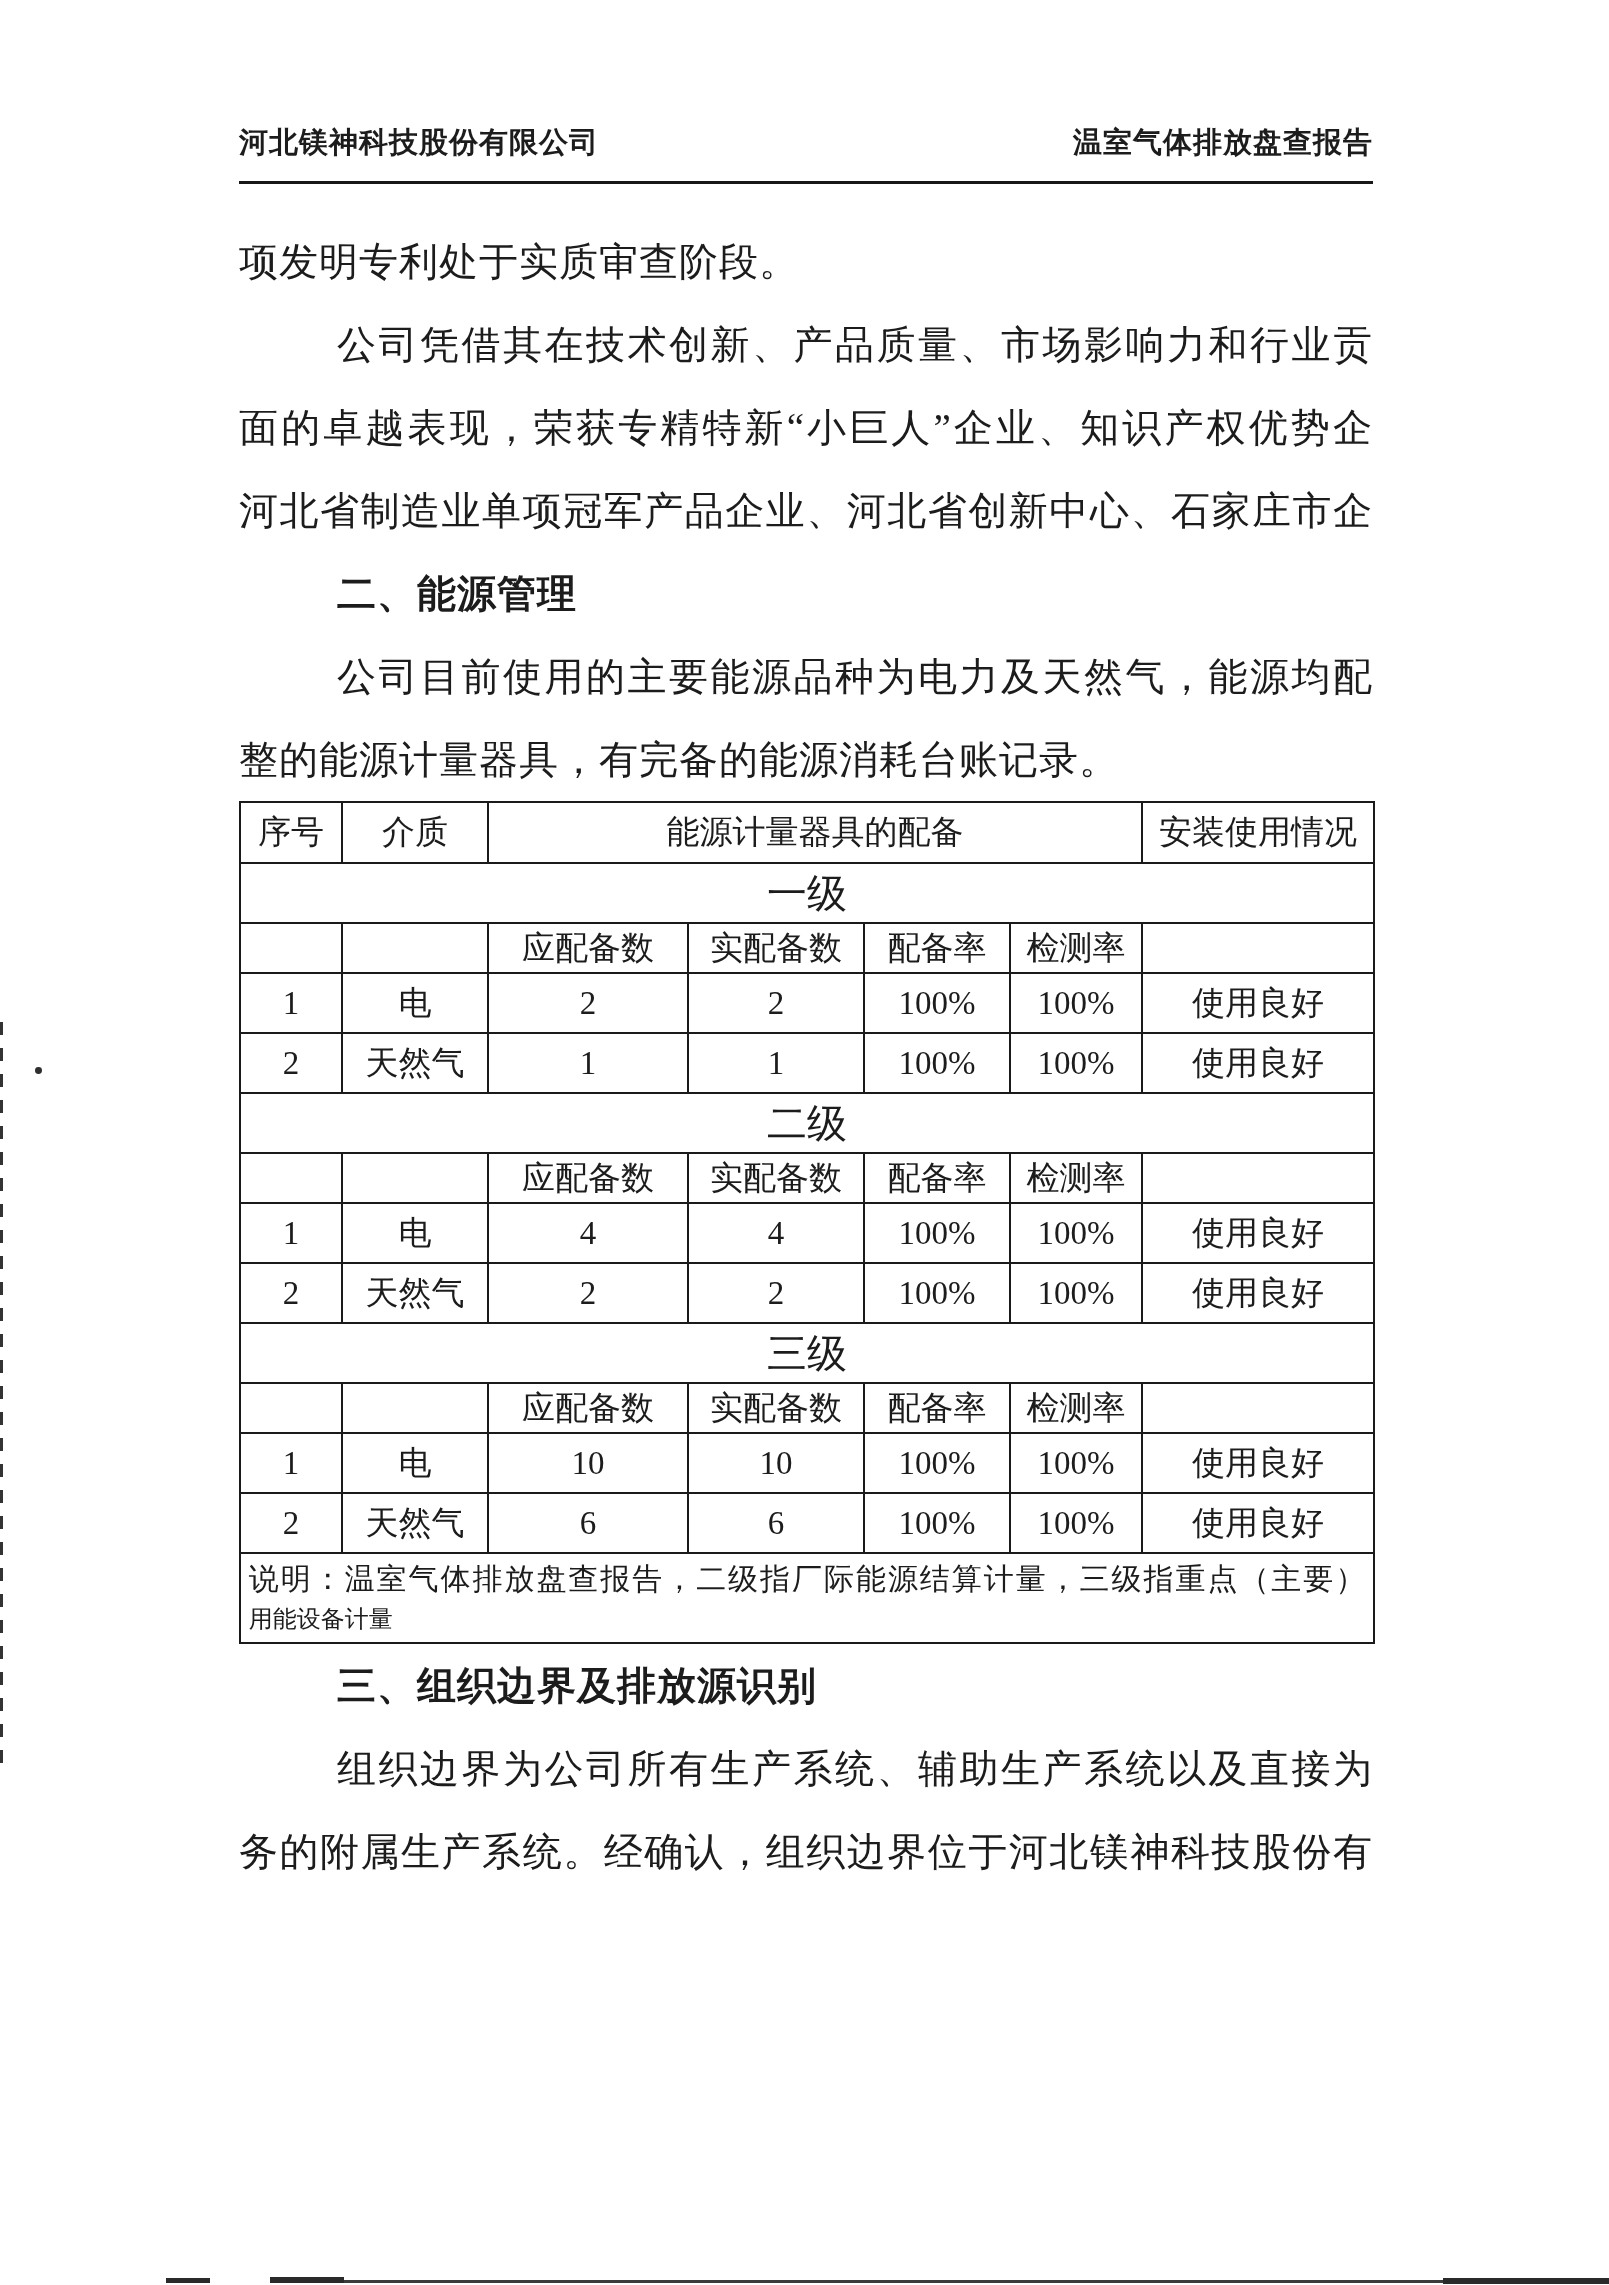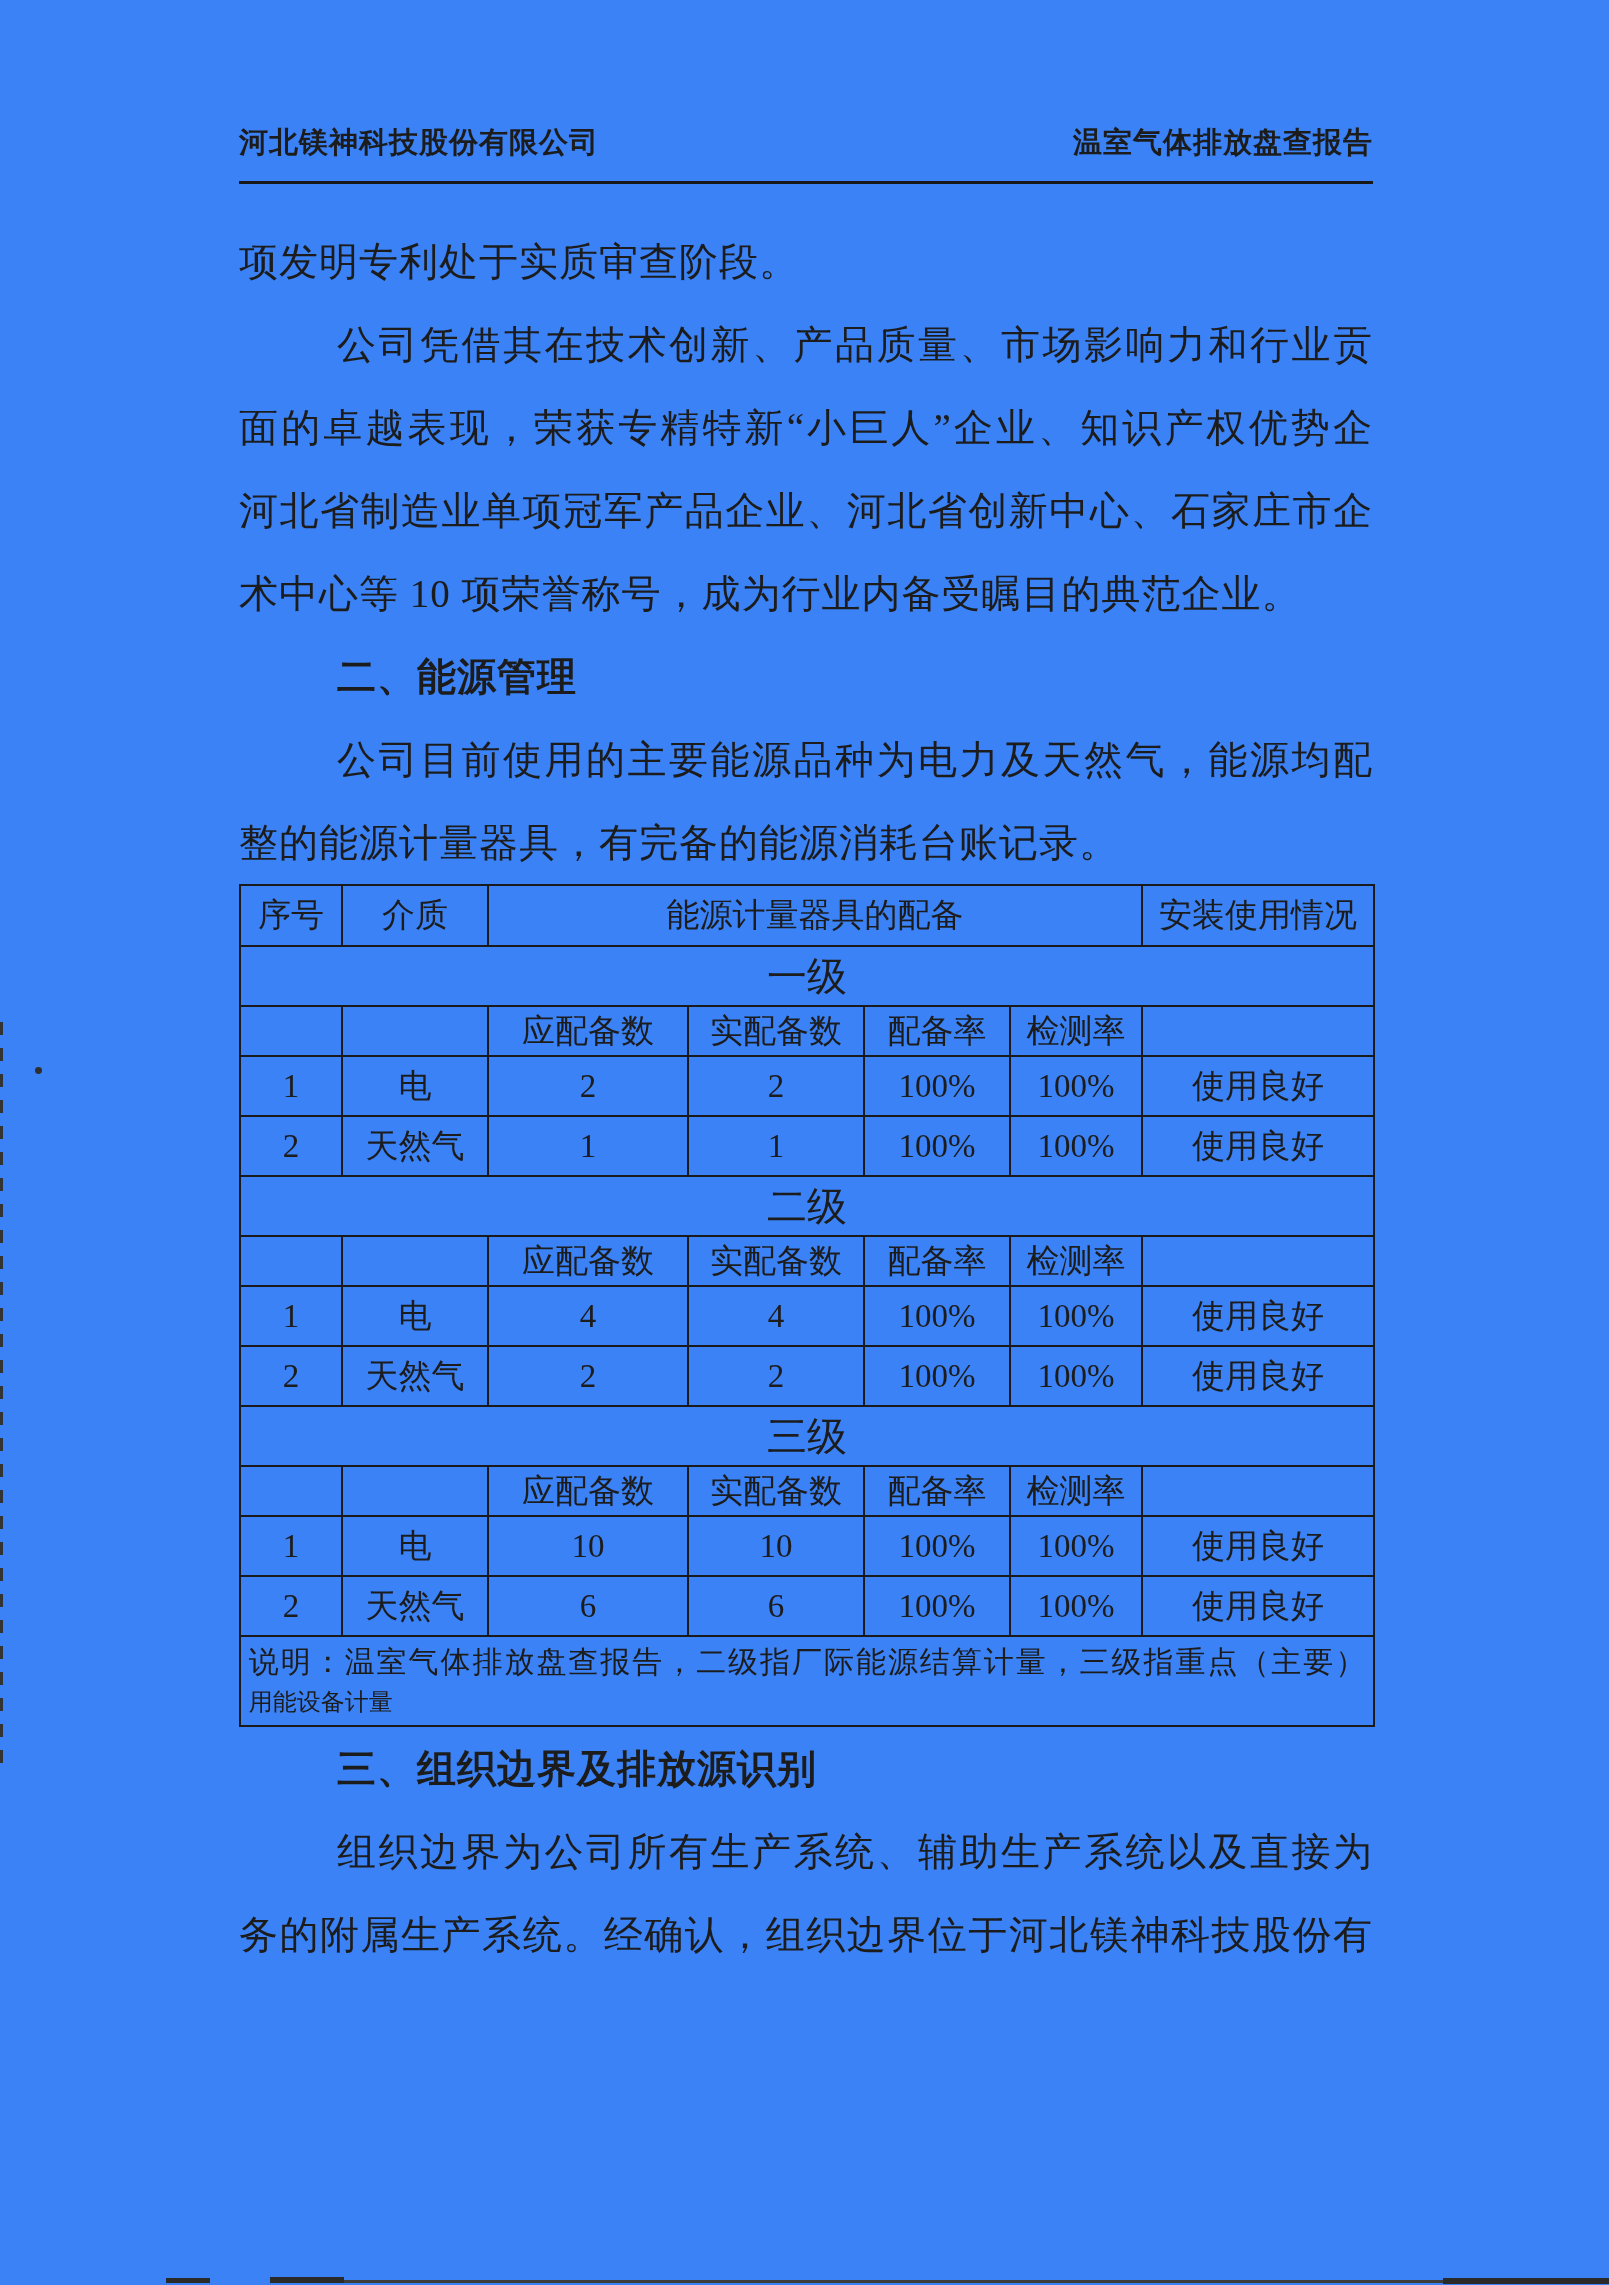--- a/index.html
+++ b/index.html
@@ -1,19 +1,19 @@
 <!DOCTYPE html>
 <html><head>
 <meta charset="utf-8">
 <style>
   html,body{margin:0;padding:0;background:#888;}
   .page{
     position:relative;
     width:1609px;height:2286px;
-    background:#3b82f6;
+    background:#ffffff;
     font-family:"Liberation Serif","DejaVu Serif",serif;
     color:#1c1c1c;
     overflow:hidden;
   }
   
   .header{
     position:absolute;left:239px;width:1134px;top:123px;
     display:flex;justify-content:space-between;align-items:flex-end;
     font-size:29px;font-weight:bold;
     padding-bottom:17.6px;
@@ -73,21 +73,20 @@
     <span>河北镁神科技股份有限公司</span>
     <span>温室气体排放盘查报告</span>
   </div>
 
   <div class="content">
     <div id="lines-top">
         <div class="tline">项发明专利处于实质审查阶段。</div>
         <div class="tline indent justify">公司凭借其在技术创新、产品质量、市场影响力和行业贡献等方</div>
         <div class="tline justify">面的卓越表现，荣获专精特新“小巨人”企业、知识产权优势企业、</div>
         <div class="tline justify">河北省制造业单项冠军产品企业、河北省创新中心、石家庄市企业技</div>
-        <div class="tline">术中心等 10 项荣誉称号，成为行业内备受瞩目的典范企业。</div>
         <div class="tline indent bold">二、能源管理</div>
         <div class="tline indent justify">公司目前使用的主要能源品种为电力及天然气，能源均配备有完</div>
         <div class="tline">整的能源计量器具，有完备的能源消耗台账记录。</div>
       </div>
 
 
     <table class="energy">
       <colgroup>
         <col style="width:102px">
           <col style="width:146px">

